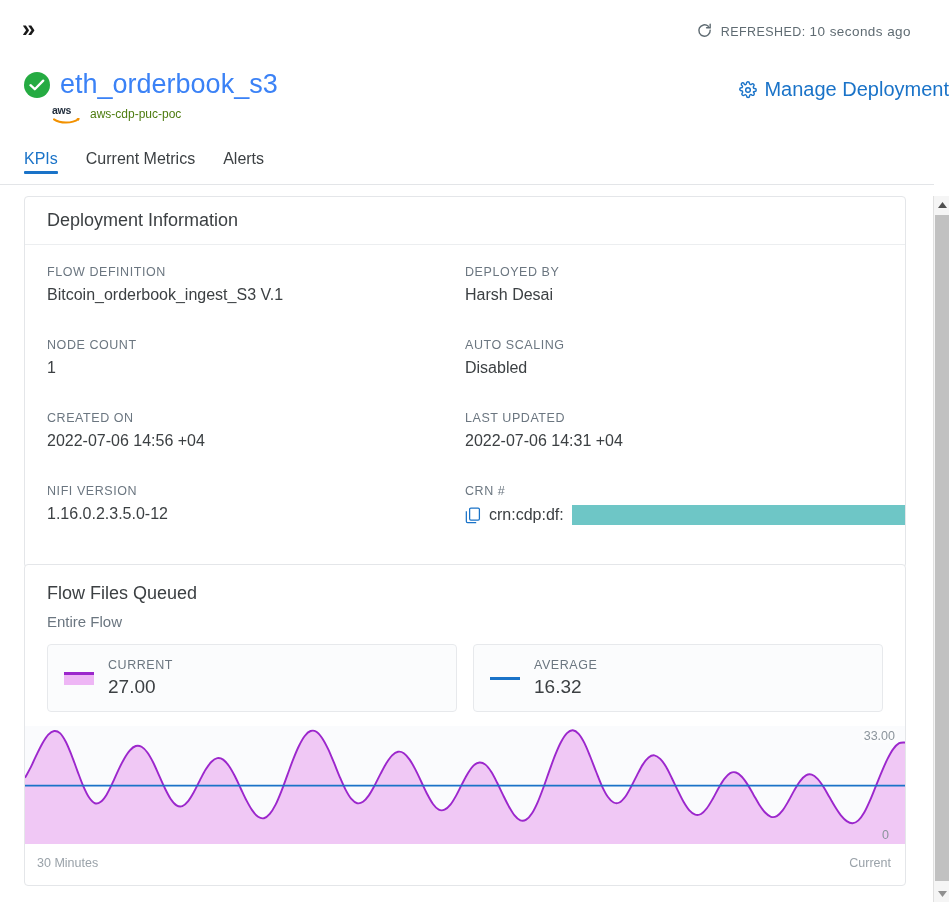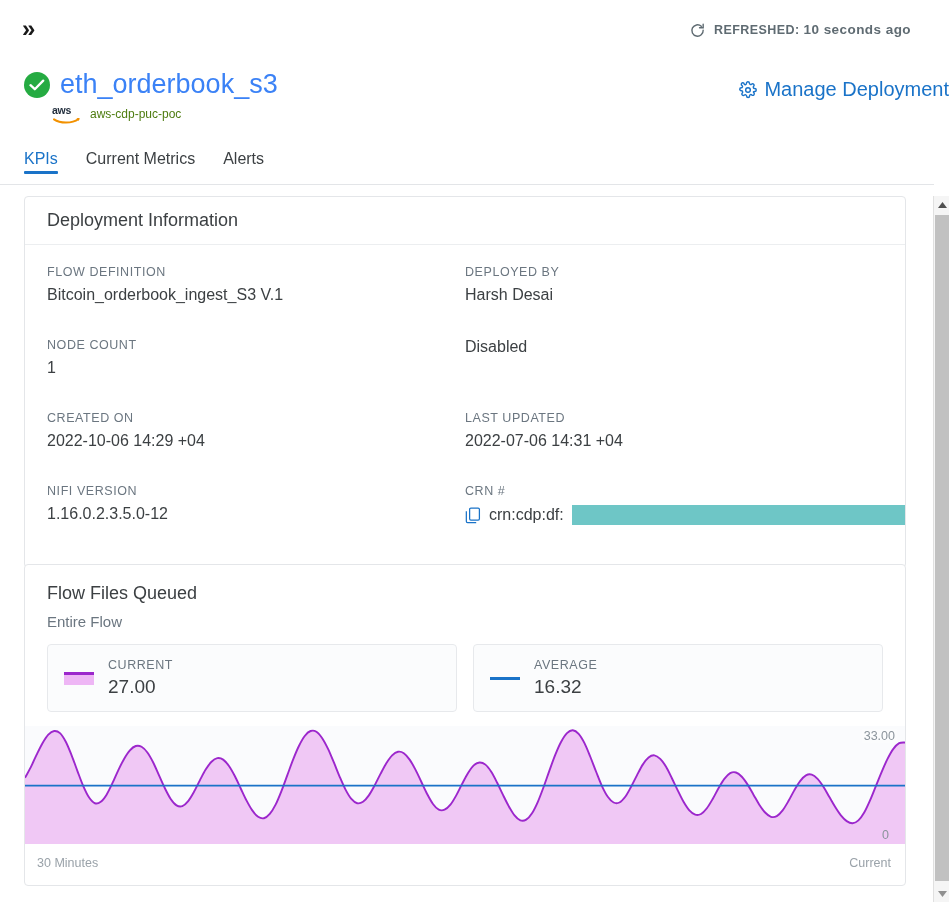--- a/index.html
+++ b/index.html
@@ -15,21 +15,21 @@
 
   
   .topbar { position: absolute; left: 0; top: 0; width: 911px; height: 56px; }
   .expand-chevrons {
     position: absolute; left: 22px; top: 17px;
     font-size: 24px; line-height: 24px; font-weight: 700; color: #1a1a1a;
     cursor: pointer; letter-spacing: -2px;
   }
   .refresh-block {
     position: absolute; right: 0px; top: 22px;
-    display: flex; align-items: flex-start; gap: 8px; font-weight: bold;
+    display: flex; align-items: flex-end; gap: 8px;
   }
   .refresh-icon { width: 17px; height: 17px; display: block; color: #5f6b72; }
   .refresh-text {
     font-size: 12.5px; color: #5f6b72; letter-spacing: .035em;
     text-transform: uppercase; white-space: nowrap;
   }
   .refresh-text .rt-val { text-transform: none; font-size: 13.5px; }
 
   
   .title-row { position: absolute; left: 24px; top: 71px; display: flex; align-items: center; gap: 10px; }
@@ -224,26 +224,27 @@
       <div class="info-cell">
         <div class="info-label">DEPLOYED BY</div>
         <div class="info-value">Harsh Desai</div>
       </div>
 
       <div class="info-cell">
         <div class="info-label">NODE COUNT</div>
         <div class="info-value">1</div>
       </div>
       <div class="info-cell">
+        <div class="info-label">AUTO SCALING</div>
         <div class="info-value">Disabled</div>
       </div>
 
       <div class="info-cell">
         <div class="info-label">CREATED ON</div>
-        <div class="info-value">2022-10-06 14:29 +04</div>
+        <div class="info-value">2022-07-06 14:56 +04</div>
       </div>
       <div class="info-cell">
         <div class="info-label">LAST UPDATED</div>
         <div class="info-value">2022-07-06 14:31 +04</div>
       </div>
 
       <div class="info-cell">
         <div class="info-label">NIFI VERSION</div>
         <div class="info-value">1.16.0.2.3.5.0-12</div>
       </div>

